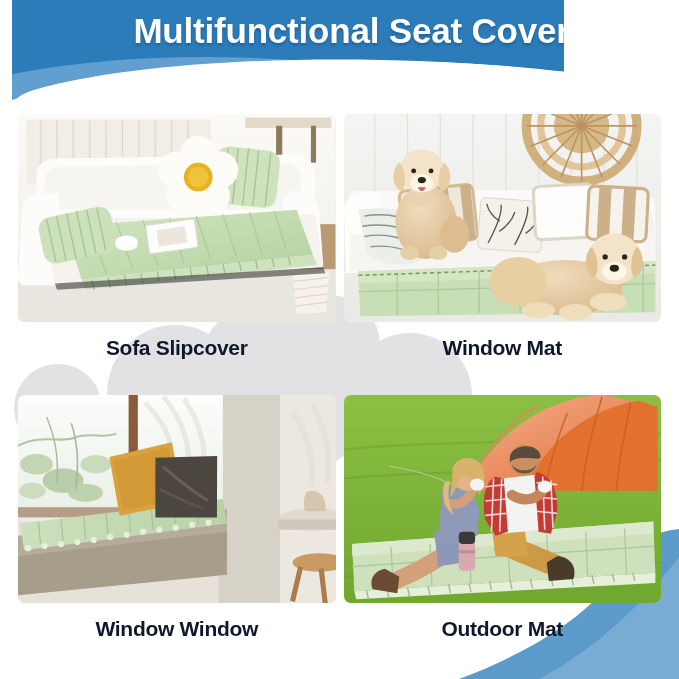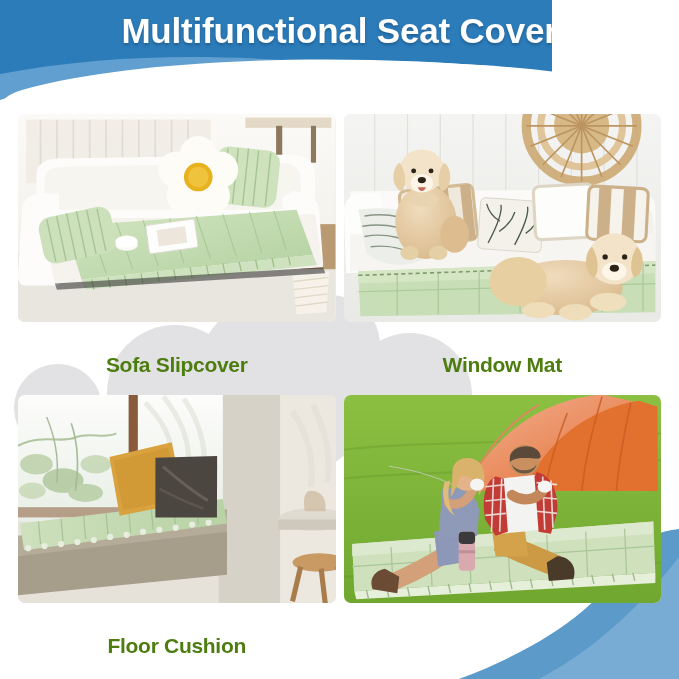--- a/index.html
+++ b/index.html
@@ -6,21 +6,21 @@
   html,body { width:679px; height:679px; }
   body {
     font-family:"Liberation Sans", sans-serif;
     background:#ffffff;
     position:relative;
     overflow:hidden;
   }
   .page { position:absolute; inset:0; }
 
   
-  .header { position:absolute; left:0; top:0; width:552px; height:108px; overflow:hidden; }
+  .header { position:absolute; left:12px; top:0; width:552px; height:108px; overflow:hidden; }
   .header svg { position:absolute; left:0; top:0; }
   .header-title {
     position:absolute; left:0; top:11px; width:679px;
     text-align:center;
     font-size:35px; font-weight:bold; color:#ffffff;
     letter-spacing:-0.2px;
     text-shadow:0 2px 3px rgba(20,60,95,0.45);
     white-space:nowrap;
   }
 
@@ -42,24 +42,24 @@
   .cell { display:flex; flex-direction:column; align-items:center; position:relative; }
   .photo {
     width:100%; height:208px;
     border-radius:7px;
     overflow:hidden;
     position:relative;
     background:#efefed;
   }
   .photo svg { display:block; width:100%; height:100%; }
   .caption {
-    margin-top:31px;
+    margin-top:14px;
     font-size:21px;
     font-weight:bold;
-    color:#4d7c0f;
+    color:#0f172a;
     letter-spacing:-0.3px;
     text-align:center;
     white-space:nowrap;
     position:relative;
     z-index:5;
   }
 </style>
 </head>
 <body>
 
@@ -452,21 +452,21 @@
           <rect x="254" y="124" width="68" height="10" fill="#cfc9bd"></rect>
 
           <ellipse cx="294" cy="166" rx="26" ry="9" fill="#c99a63"></ellipse>
           <path d="M276,170 L268,204" stroke="#a97c4c" stroke-width="5"></path>
           <path d="M296,172 L300,206" stroke="#a97c4c" stroke-width="5"></path>
           <path d="M312,170 L320,200" stroke="#a97c4c" stroke-width="5"></path>
 
           <path d="M286,96 C296,96 302,104 300,116 L280,116 C278,104 280,96 286,96 Z" fill="#cfbda2" opacity="0.8"></path>
         </svg>
       </div>
-      <div class="caption">Floor Cushion</div>
+      <div class="caption">Window Window</div>
     </div>
 
     <div class="cell">
       <div class="photo">
         <svg viewBox="0 0 310 208" preserveAspectRatio="xMidYMid slice">
           <defs>
             <linearGradient id="g4grass" x1="0" y1="0" x2="0" y2="1">
               <stop offset="0" stop-color="#8cc042"></stop>
                 <stop offset="1" stop-color="#6fa72f"></stop>
             </linearGradient>
@@ -579,16 +579,17 @@
             <ellipse cx="46" cy="36" rx="7" ry="6" fill="#f5f5f3"></ellipse>
           </g>
 
           <g transform="translate(112,136)">
             <rect x="0" y="0" width="16" height="38" rx="4" fill="#d9a9b0"></rect>
             <rect x="0" y="0" width="16" height="12" rx="4" fill="#3a3a3a"></rect>
             <rect x="0" y="18" width="16" height="3" fill="#c08f97"></rect>
           </g>
         </svg>
       </div>
+      <div class="caption">Outdoor Mat</div>
     </div>
 
   </div>
 </div>
 
 </body></html>

